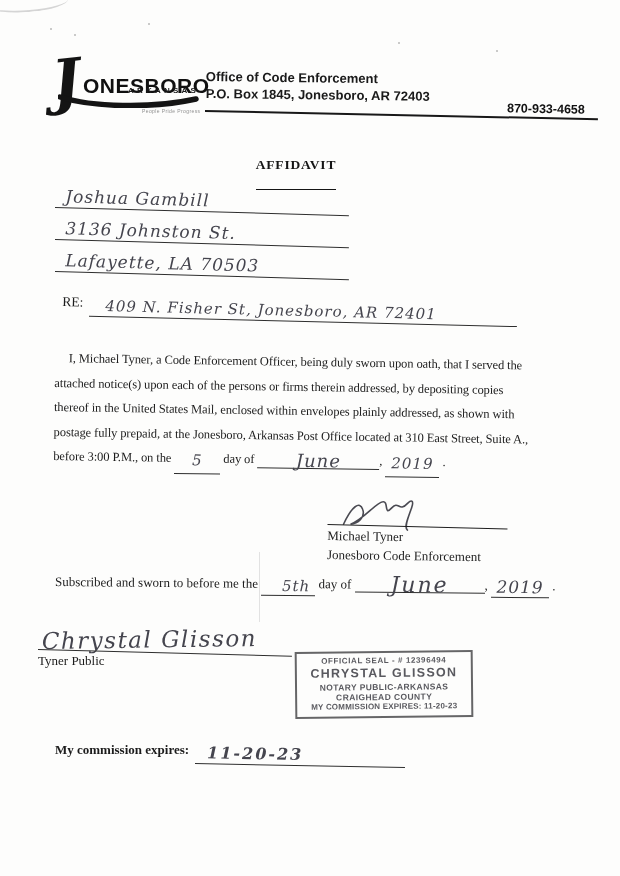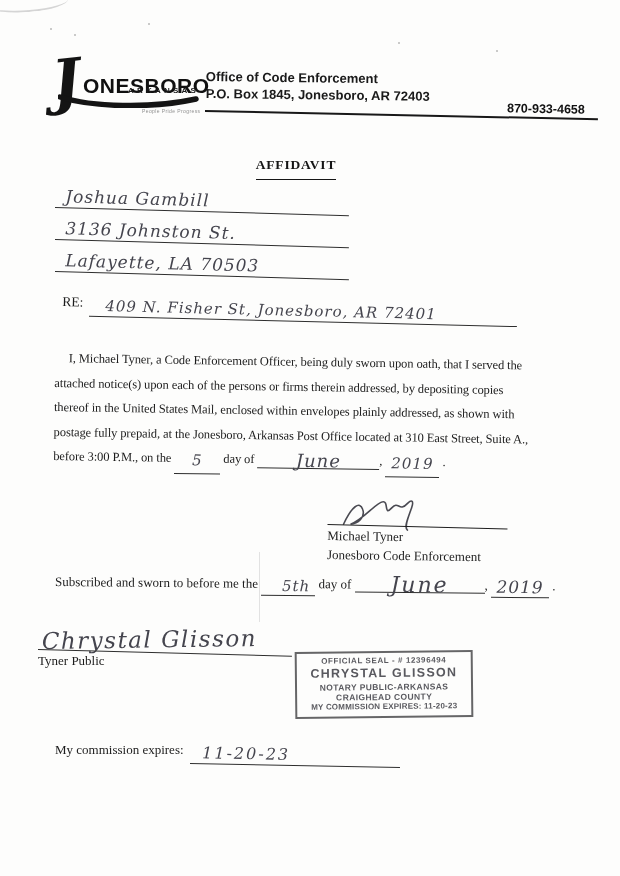--- a/index.html
+++ b/index.html
@@ -27,21 +27,21 @@
         font-weight:700;font-size:13px;line-height:17px;color:#1a1a1a;transform:rotate(.7deg);
         transform-origin:left top;}
   .header-rule{position:absolute;left:205px;top:110px;width:393px;height:2px;background:#181818;
         transform:rotate(1.2deg);transform-origin:left center;}
   .phone{position:absolute;left:507px;top:102px;font-family:"Liberation Sans",sans-serif;
         font-weight:700;font-size:12.5px;color:#121212;transform:rotate(1deg);}
 
   
   .title-wrap{position:absolute;left:0;top:155px;width:592px;text-align:center;}
   .title{display:inline-block;font-weight:700;font-size:13.5px;letter-spacing:.8px;
-        border-bottom:1.6px solid #151515;padding-bottom:6px;color:#151515;}
+        border-bottom:1.6px solid #151515;padding-bottom:16px;color:#151515;}
 
   
   .hand{font-family:"DejaVu Serif",serif;font-style:italic;color:#45454e;letter-spacing:1px;}
 
   
   .addr{position:absolute;left:55px;top:184px;}
   .hand-line{width:284px;border-bottom:1.3px solid #2e2e2e;height:22px;margin-bottom:8px;
         display:flex;align-items:flex-end;padding:0 0 1px 10px;
         transform:rotate(1.6deg);transform-origin:left bottom;}
   .hand-line .hand{font-size:17px;white-space:nowrap;}
@@ -90,21 +90,21 @@
   
   .seal{position:absolute;left:295px;top:651px;width:170px;border:2px solid #5e5e60;
         transform:rotate(-.6deg);padding:3px 2px 4px;text-align:center;
         font-family:"Liberation Sans",sans-serif;color:#515157;line-height:1.18;opacity:.95;}
   .seal-l1{font-size:8px;letter-spacing:.6px;font-weight:600;}
   .seal-name{font-size:12.5px;font-weight:700;letter-spacing:1.3px;margin:1px 0;}
   .seal-l3,.seal-l4{font-size:8.5px;letter-spacing:.4px;font-weight:600;}
   .seal-l5{font-size:8px;letter-spacing:.2px;font-weight:600;}
 
   
-  .commission{position:absolute;left:55px;top:742px;font-size:13px;white-space:nowrap;}
+  .commission{position:absolute;left:55px;top:742px;font-size:13px;white-space:nowrap;font-weight:bold;}
   .comm-blank{display:inline-flex;align-items:flex-end;width:198px;height:18px;
         border-bottom:1.3px solid #2e2e2e;margin-left:6px;padding:0 0 1px 12px;vertical-align:-4px;
         transform:rotate(1.1deg);transform-origin:left bottom;}
   .comm-blank .hand{font-size:16px;letter-spacing:2px;}
 </style>
 </head>
 <body>
 
 <div class="page">
 

